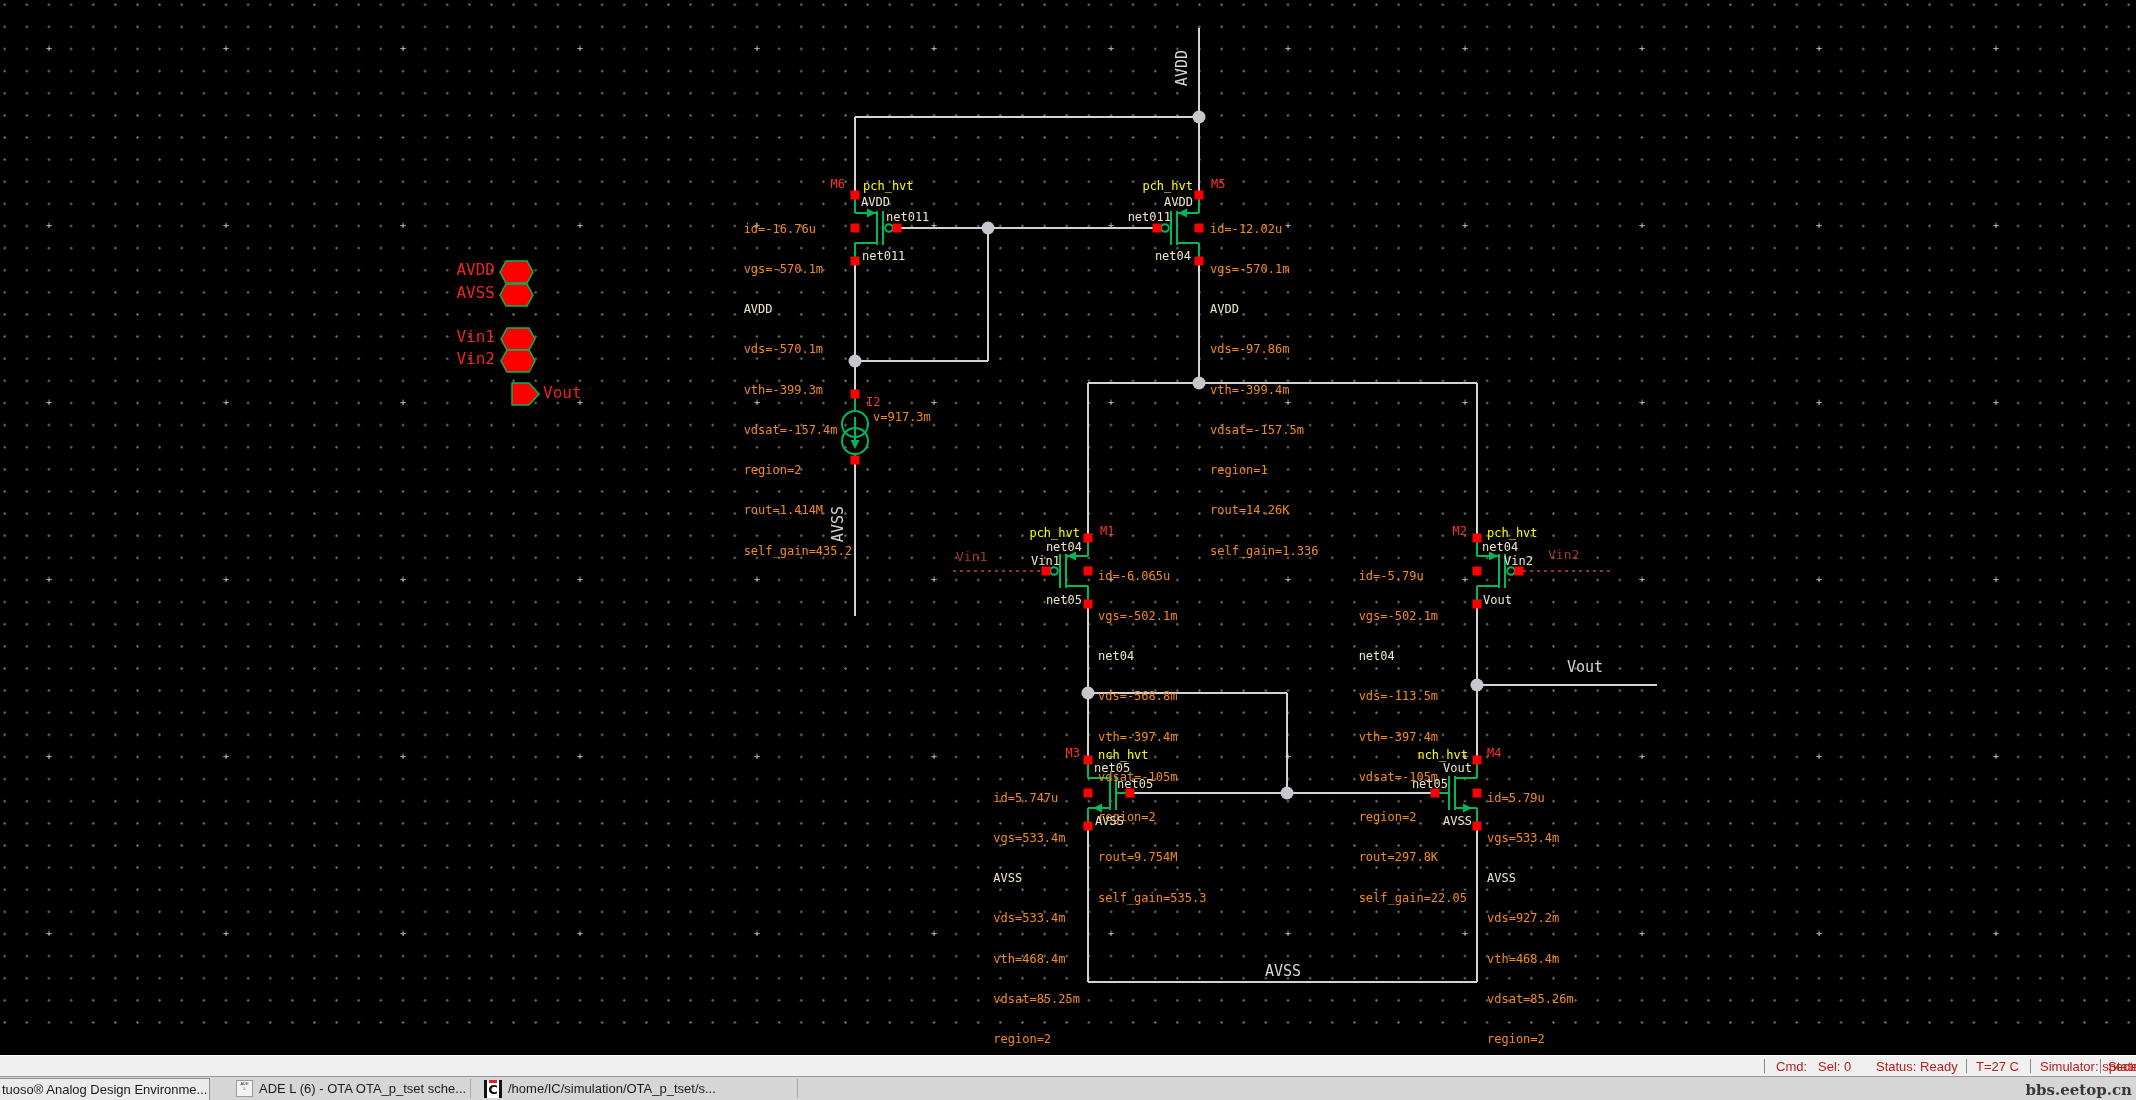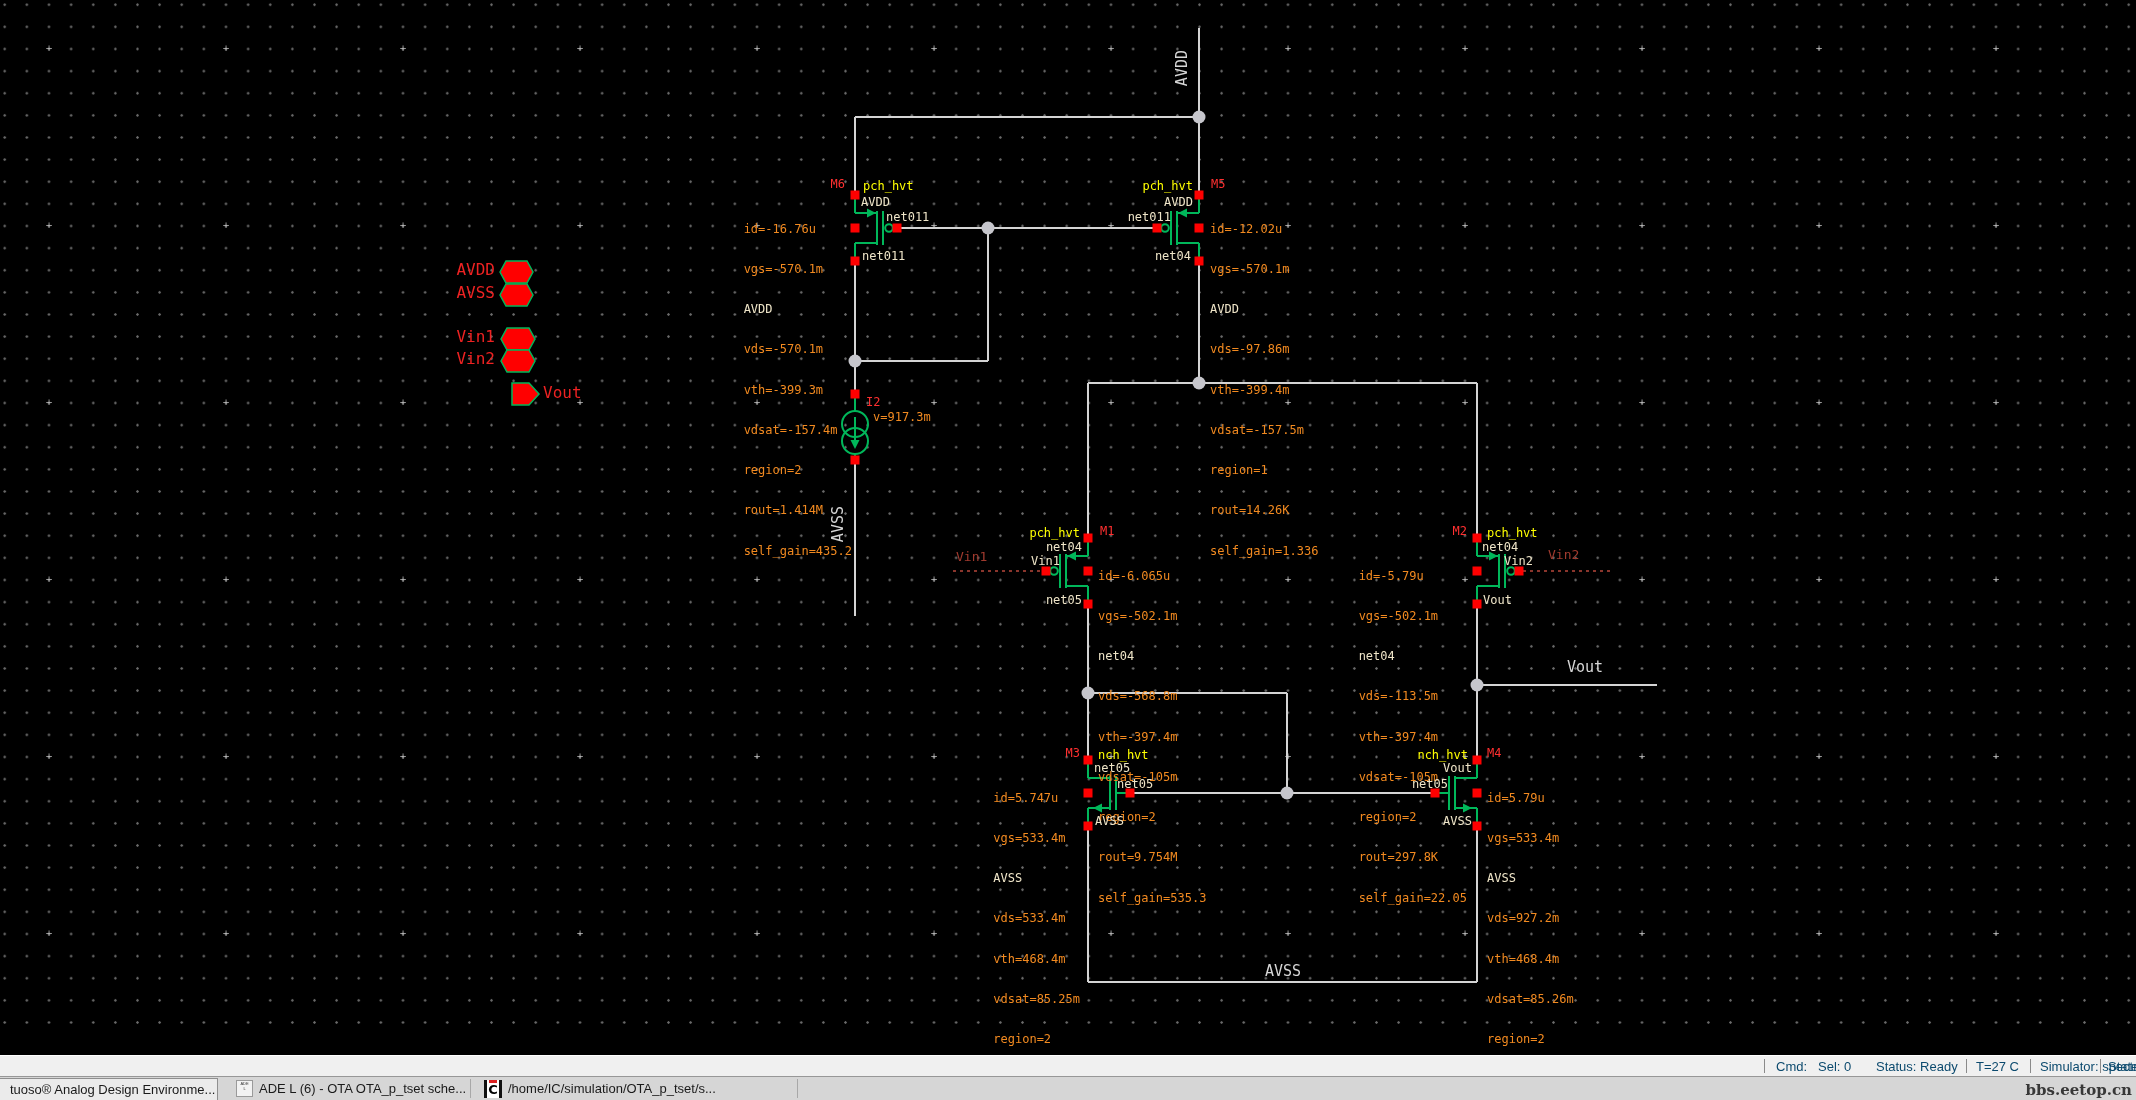--- a/index.html
+++ b/index.html
@@ -24,21 +24,21 @@
   .pblock{position:absolute;font:12px "DejaVu Sans Mono",monospace;line-height:13.4px;
           color:#f28a20;white-space:pre;}
   .pblock.right{text-align:left;}
   .pblock .net{color:#efe5c8;}
   
   .sbar1{position:absolute;left:0;top:1035px;width:2136px;height:20px;
          background:linear-gradient(#f6f6f6,#c3c3c3);border-top:1px solid #6e6e6e;box-sizing:border-box;}
   .sbar1 .msg{position:absolute;top:3px;font-size:13px;color:#111;}
   .sbar2{position:absolute;left:0;top:1055px;width:2136px;height:21px;background:#f0f0f0;
          border-top:1px solid #fff;box-sizing:border-box;}
-  .sbar2 span{position:absolute;top:3px;font-size:13px;color:#0c4a6e;white-space:pre;}
+  .sbar2 span{position:absolute;top:3px;font-size:13px;color:#b91c1c;white-space:pre;}
   .vsep{position:absolute;top:3px;width:1px;height:14px;background:#8a8a8a;}
   
   .taskbar{position:absolute;left:0;top:1076px;width:2136px;height:24px;background:#d6d6d6;
            border-top:1px solid #979797;box-sizing:border-box;}
   .tbtn{position:absolute;top:1px;height:21px;display:flex;align-items:center;
         font-size:13px;color:#1a1a1a;white-space:nowrap;overflow:hidden;}
   .tbtn.active{background:#ebebeb;border:1px solid #8f8f8f;border-left:none;}
   .tsep{position:absolute;top:2px;width:1px;height:19px;background:#a8a8a8;}
   .ade-ico{width:15px;height:15px;background:#f2f2f2;border:1px solid #9a9a9a;margin-right:6px;
            font:4px "Liberation Sans",sans-serif;color:#333;line-height:5px;text-align:center;flex:none;}
@@ -361,21 +361,21 @@
     <span style="left:1876px">Status: Ready</span>
     <div class="vsep" style="left:1966px"></div>
     <span style="left:1976px">T=27 C</span>
     <div class="vsep" style="left:2030px"></div>
     <span style="left:2040px">Simulator: spectre</span>
     <div class="vsep" style="left:2100px"></div>
     <span style="left:2108px">State</span>
   </div>
 
   <div class="taskbar">
-    <div class="tbtn active" style="left:0;width:207px;padding-left:10px">
+    <div class="tbtn active" style="left:0;width:207px;padding-left:2px">
       <span>tuoso® Analog Design Environme...</span>
     </div>
     <div class="tbtn" style="left:230px;width:252px;padding-left:6px">
       <span class="ade-ico">ADE<br>L</span>
       <span>ADE L (6) - OTA OTA_p_tset sche...</span>
     </div>
     <div class="tsep" style="left:470px"></div>
     <div class="tbtn" style="left:478px;width:315px;padding-left:6px">
       <span class="cad-ico">
           <span class="bar"></span>

